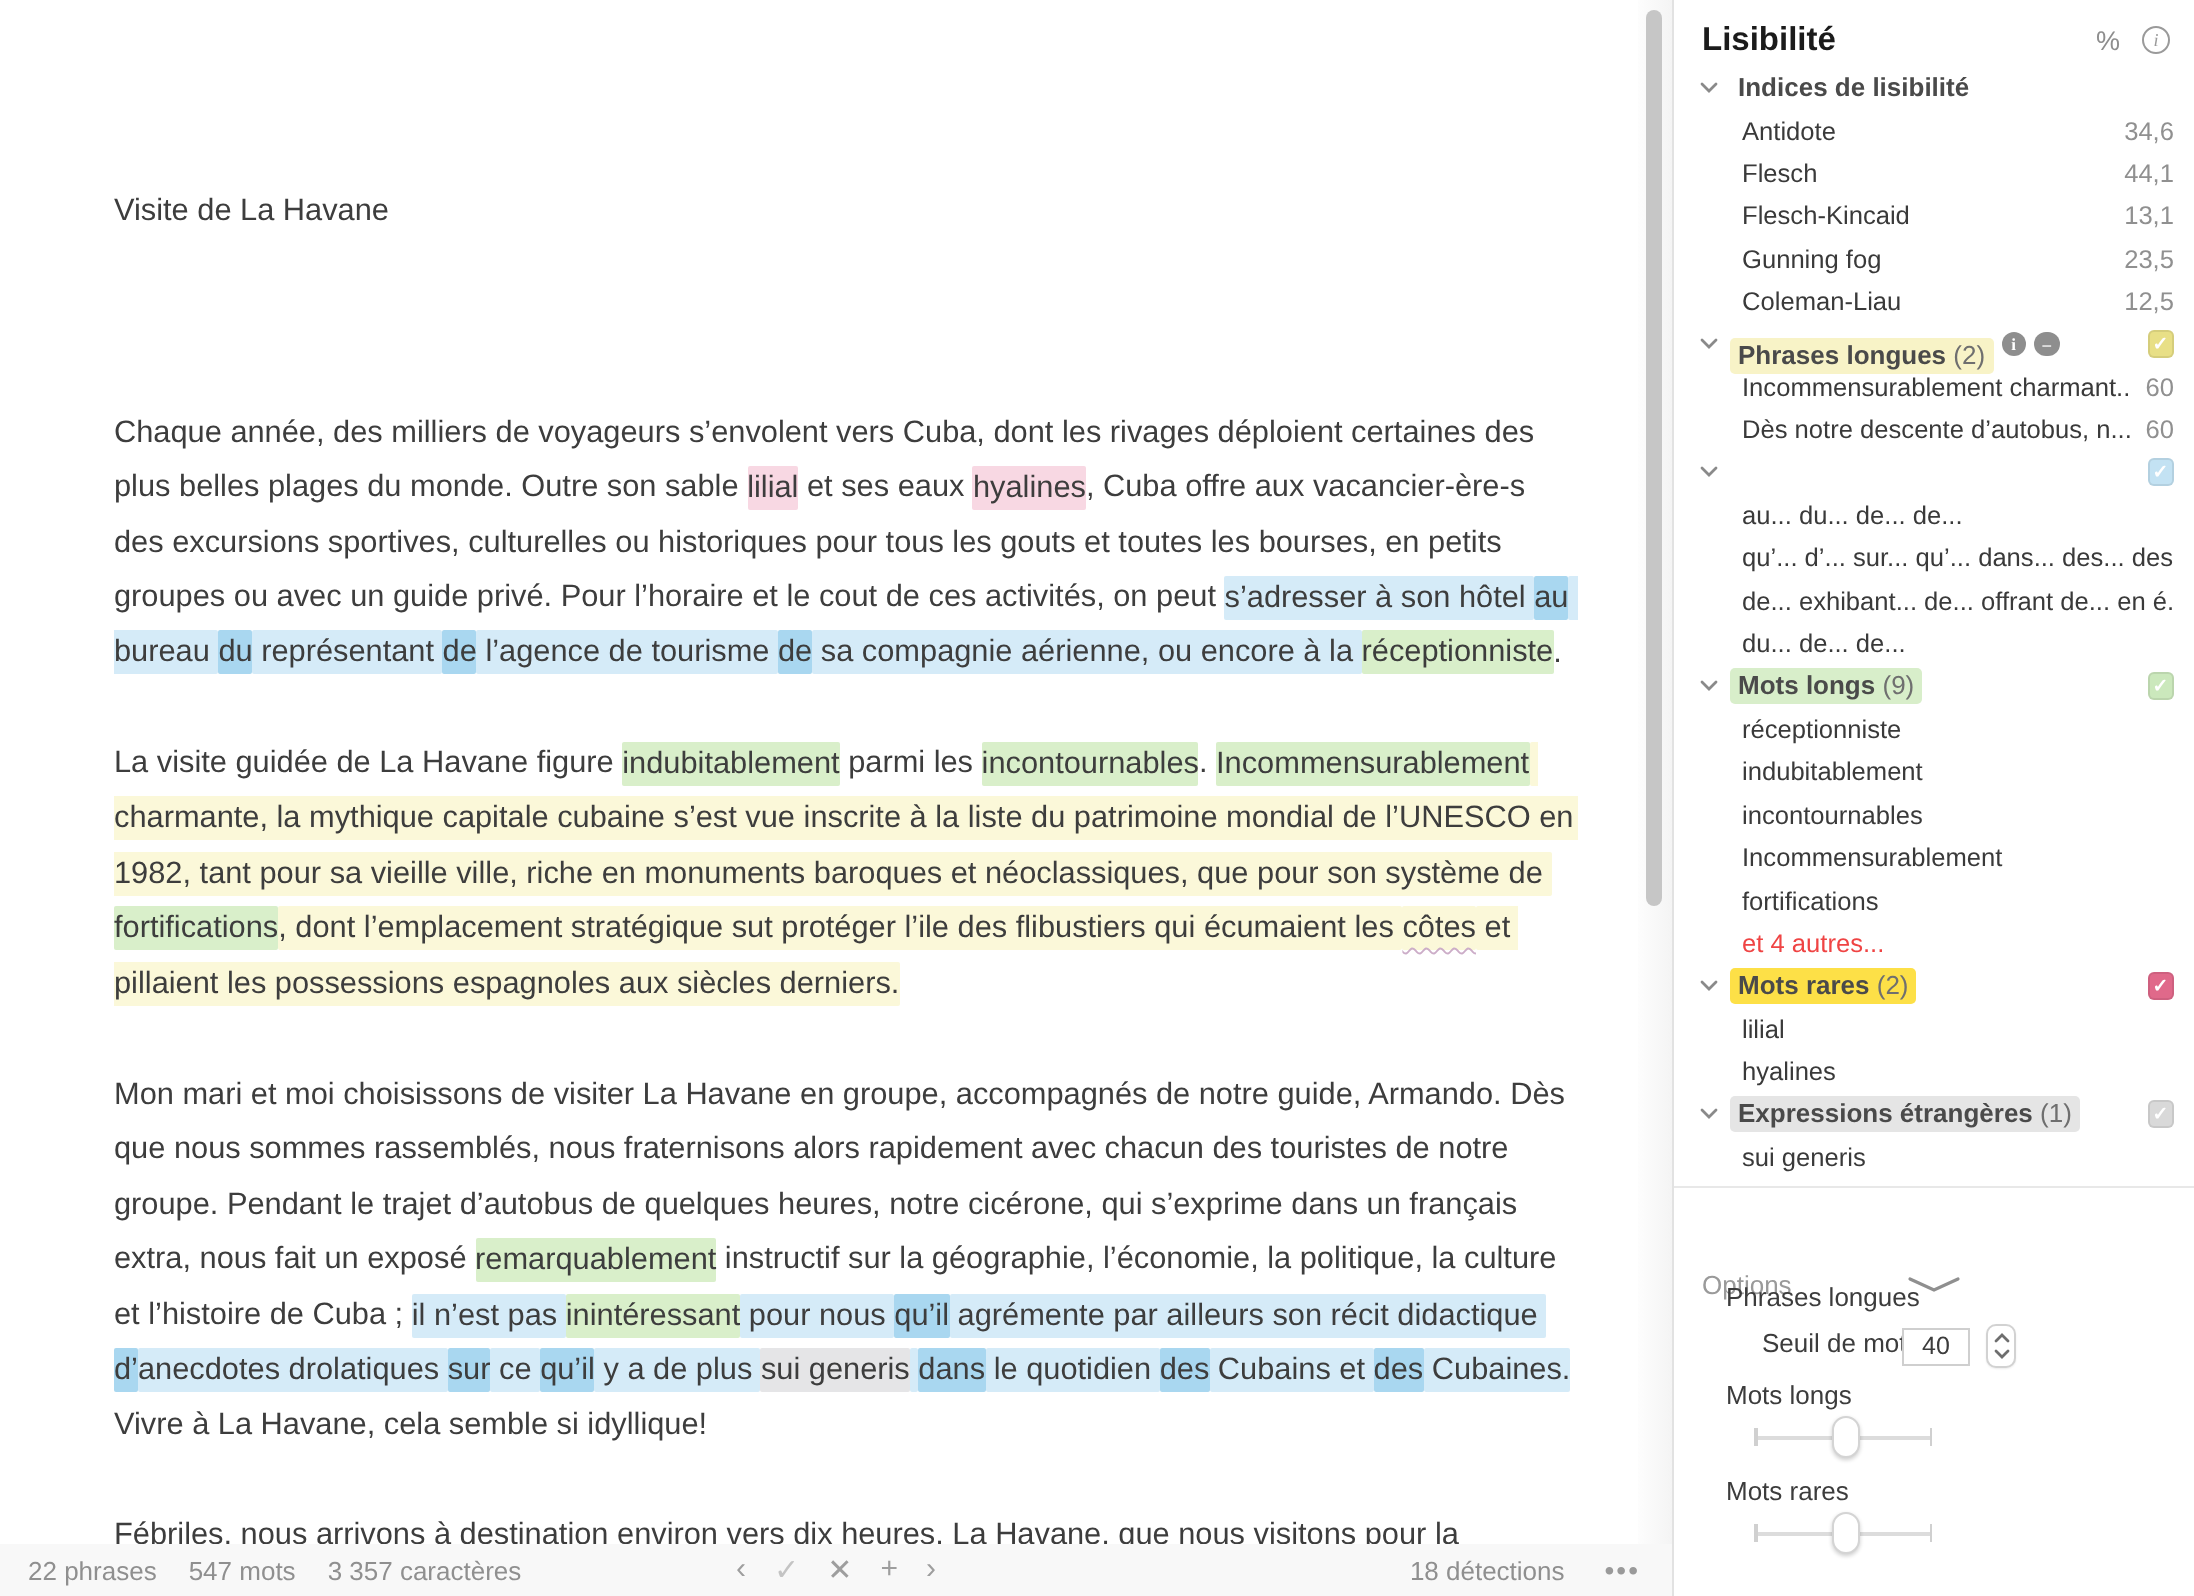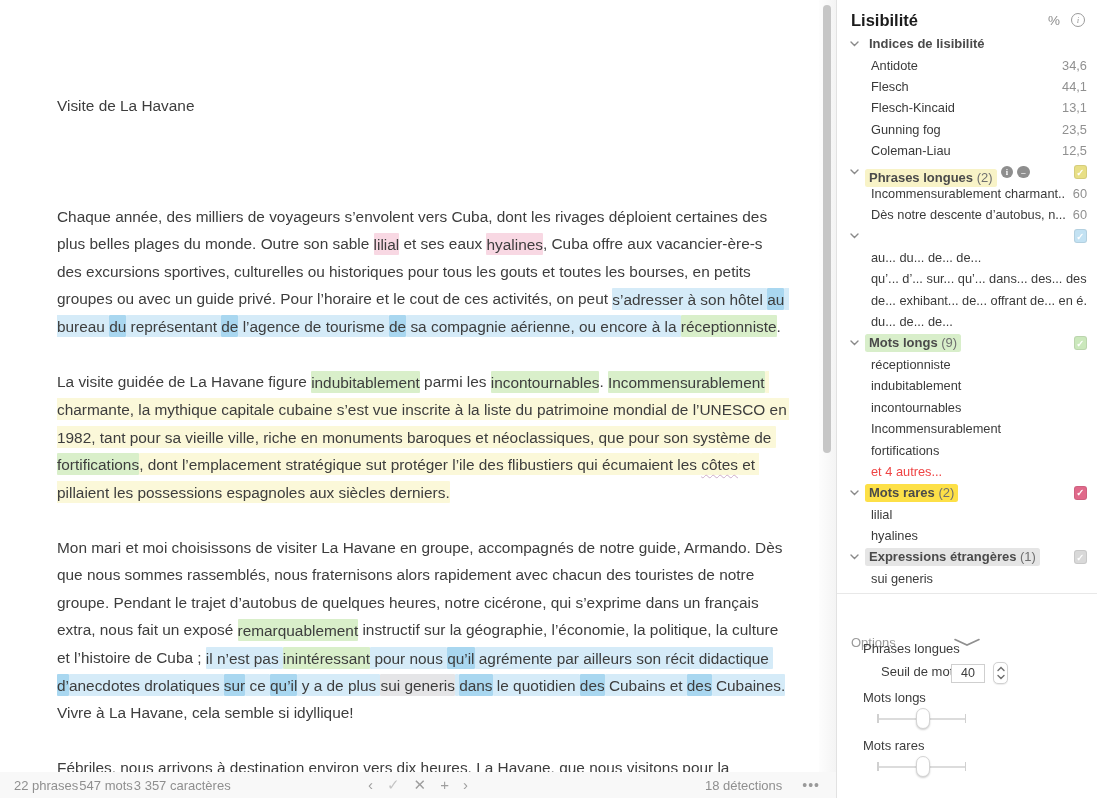--- a/index.html
+++ b/index.html
@@ -38,21 +38,21 @@
   #panel-divider {
     position:absolute; left:836px; top:0; width:1px; height:798px; background:#e2e2e2;
   }
 
   
   #statusbar {
     position:absolute; left:0; bottom:0; width:836px; height:26px;
     background:#f8f8f8; display:flex; align-items:center;
     font-size:13px; color:#8f8f8f;
   }
-  #statusbar .counts { display:flex; gap:1px; padding-left:14px; }
+  #statusbar .counts { display:flex; gap:16px; padding-left:14px; }
   #statusbar .nav { position:absolute; left:50%; transform:translateX(-50%);
     display:flex; gap:14px; font-size:15px; color:#9e9e9e; }
   #statusbar .nav span { cursor:default; }
   #statusbar .nav .muted { color:#c4c4c4; }
   #statusbar .right { position:absolute; right:16px; display:flex; gap:20px; align-items:center; }
   #statusbar .dots { color:#9a9a9a; font-size:14px; letter-spacing:1px; }
 
   
   #panel { position:absolute; left:837px; top:0; width:260px; height:798px;
            background:#fff; font-size:13px; color:#3a3a3a; }

